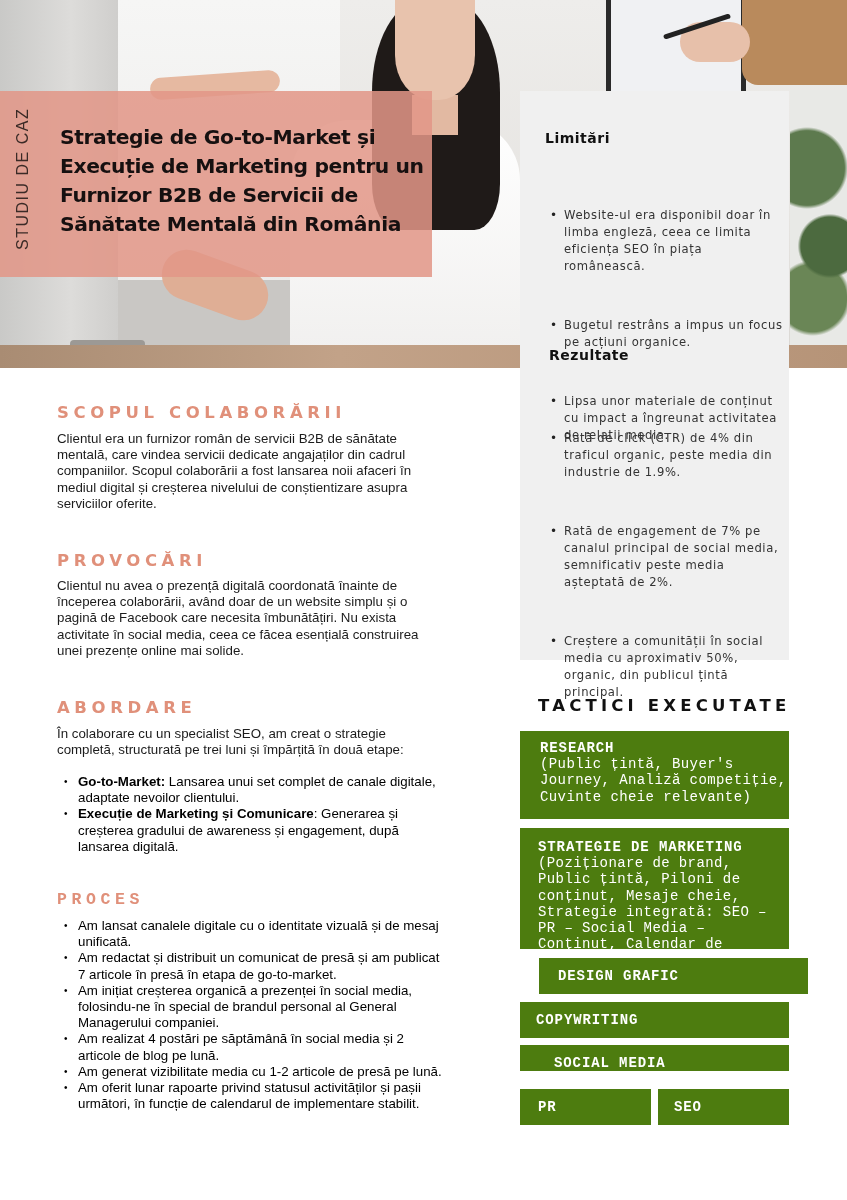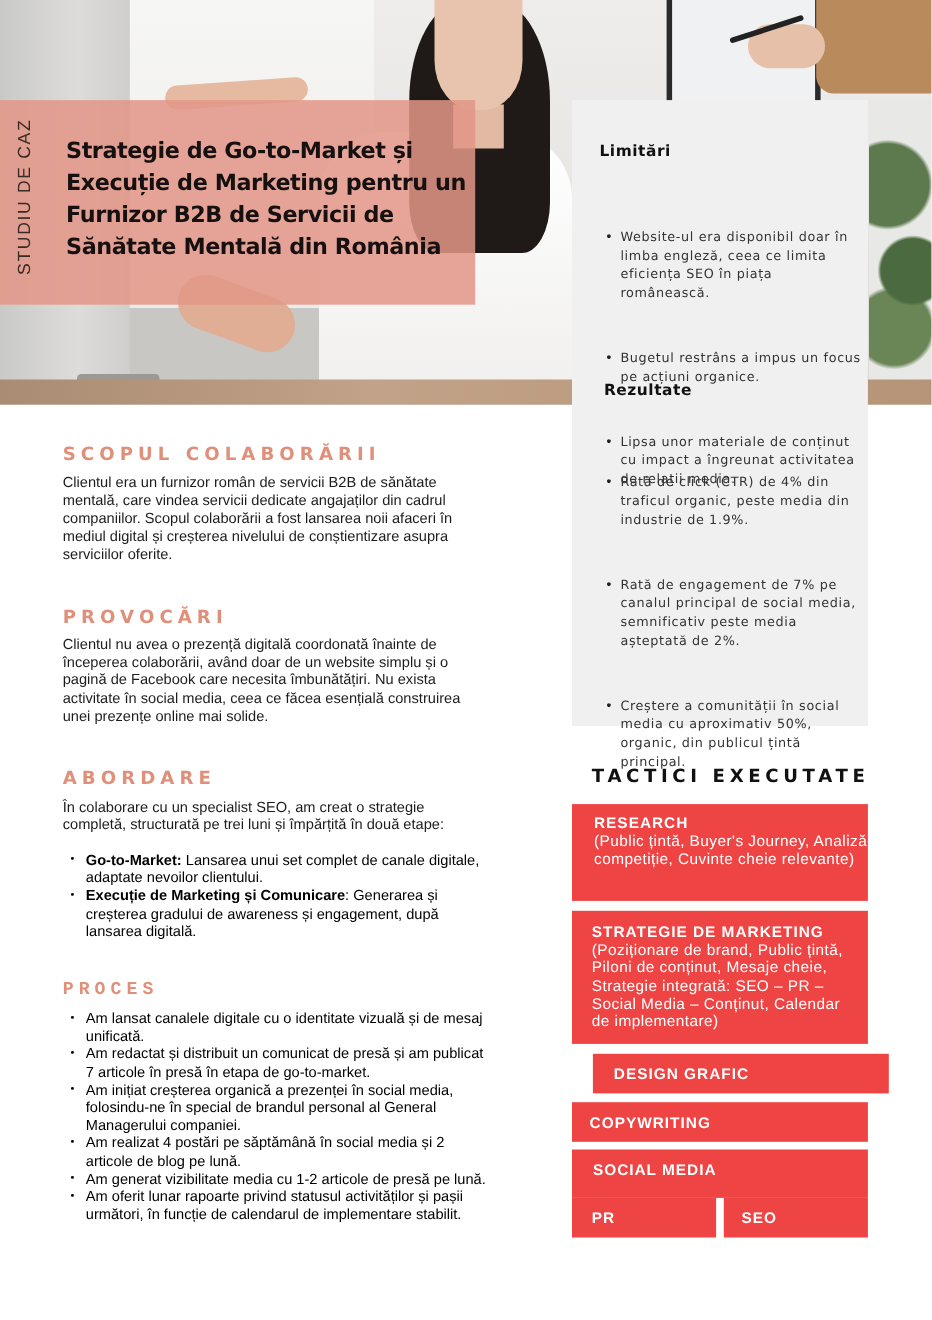--- a/index.html
+++ b/index.html
@@ -66,21 +66,21 @@
   
   .sec-h { position: absolute; left: 57px; font-family: "DejaVu Sans", sans-serif; font-weight: bold; font-size: 16.5px; letter-spacing: 4.6px; color: #e0907a; }
   .sec-p { position: absolute; left: 57px; width: 390px; font-family: "Liberation Sans", sans-serif; font-size: 13.3px; line-height: 16.2px; color: #1c1c1c; }
   .sec-list { position: absolute; left: 62px; width: 385px; list-style: none; font-family: "Liberation Sans", sans-serif; font-size: 13.3px; line-height: 16.2px; color: #000000; }
   .sec-list li { position: relative; padding-left: 16px; }
   .sec-list li::before { content: "•"; position: absolute; left: 2px; top: 0; font-size: 10px; }
   .sec-list b { font-weight: bold; }
 
   
   .tactics-h { position: absolute; left: 538px; top: 696px; font-family: "DejaVu Sans", sans-serif; font-weight: bold; font-size: 16.5px; letter-spacing: 4.2px; color: #111; white-space: nowrap; }
-  .tactic { position: absolute; background: #ef4444; color: #ffffff; font-family: Liberation Sans, sans-serif; }
+  .tactic { position: absolute; background: #4d7c0f; color: #ffffff; font-family: Liberation Mono, monospace; }
   .tactic .t-title { font-weight: bold; font-size: 14px; letter-spacing: 0.9px; line-height: 16px; display: block; }
   .tactic .t-desc { font-size: 14px; line-height: 16.3px; letter-spacing: 0.4px; display: block; }
 </style>
 </head>
 <body>
 
 <div class="hero" aria-label="woman-meditating-at-desk-photo">
   <div class="wall-left"></div>
   <div class="sofa"></div>
   <div class="monitor"></div>
@@ -154,21 +154,21 @@
 </div>
 
 <div class="tactic" style="left:520px; top:958px; width:269px; height:36px; padding:10px 0 0 19px;margin-left:19px;">
   <span class="t-title">DESIGN GRAFIC</span>
 </div>
 
 <div class="tactic" style="left:520px; top:1002px; width:269px; height:36px; padding:10px 0 0 16px;">
   <span class="t-title">COPYWRITING</span>
 </div>
 
-<div class="tactic" style="left:520px; top:1045px; width:269px; height:44px; padding:10px 0 0 19px;">
+<div class="tactic" style="left:520px; top:1045px; width:269px; height:26px; padding:10px 0 0 34px;">
   <span class="t-title">SOCIAL MEDIA</span>
 </div>
 
 <div class="tactic" style="left:520px; top:1089px; width:131px; height:36px; padding:10px 0 0 18px;">
   <span class="t-title">PR</span>
 </div>
 
 <div class="tactic" style="left:658px; top:1089px; width:131px; height:36px; padding:10px 0 0 16px;">
   <span class="t-title">SEO</span>
 </div>

